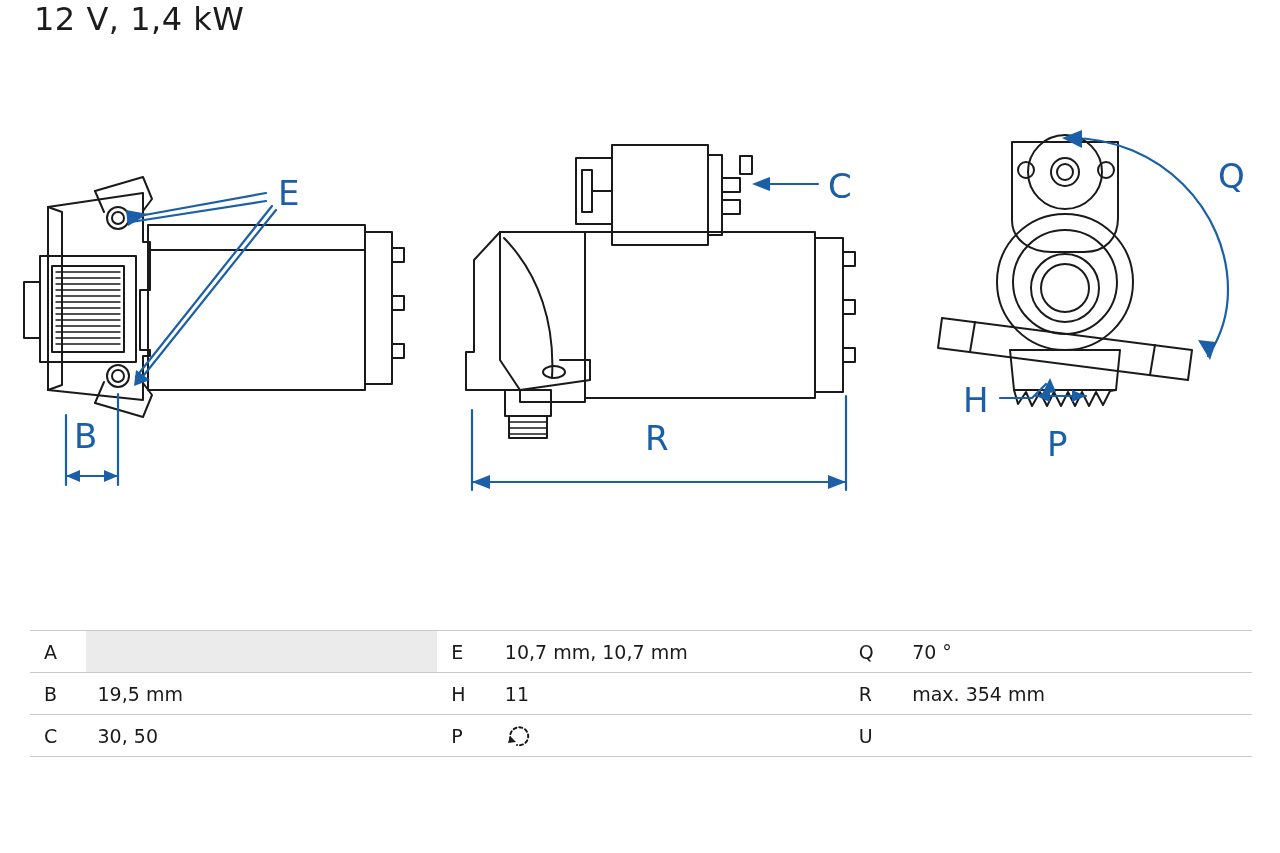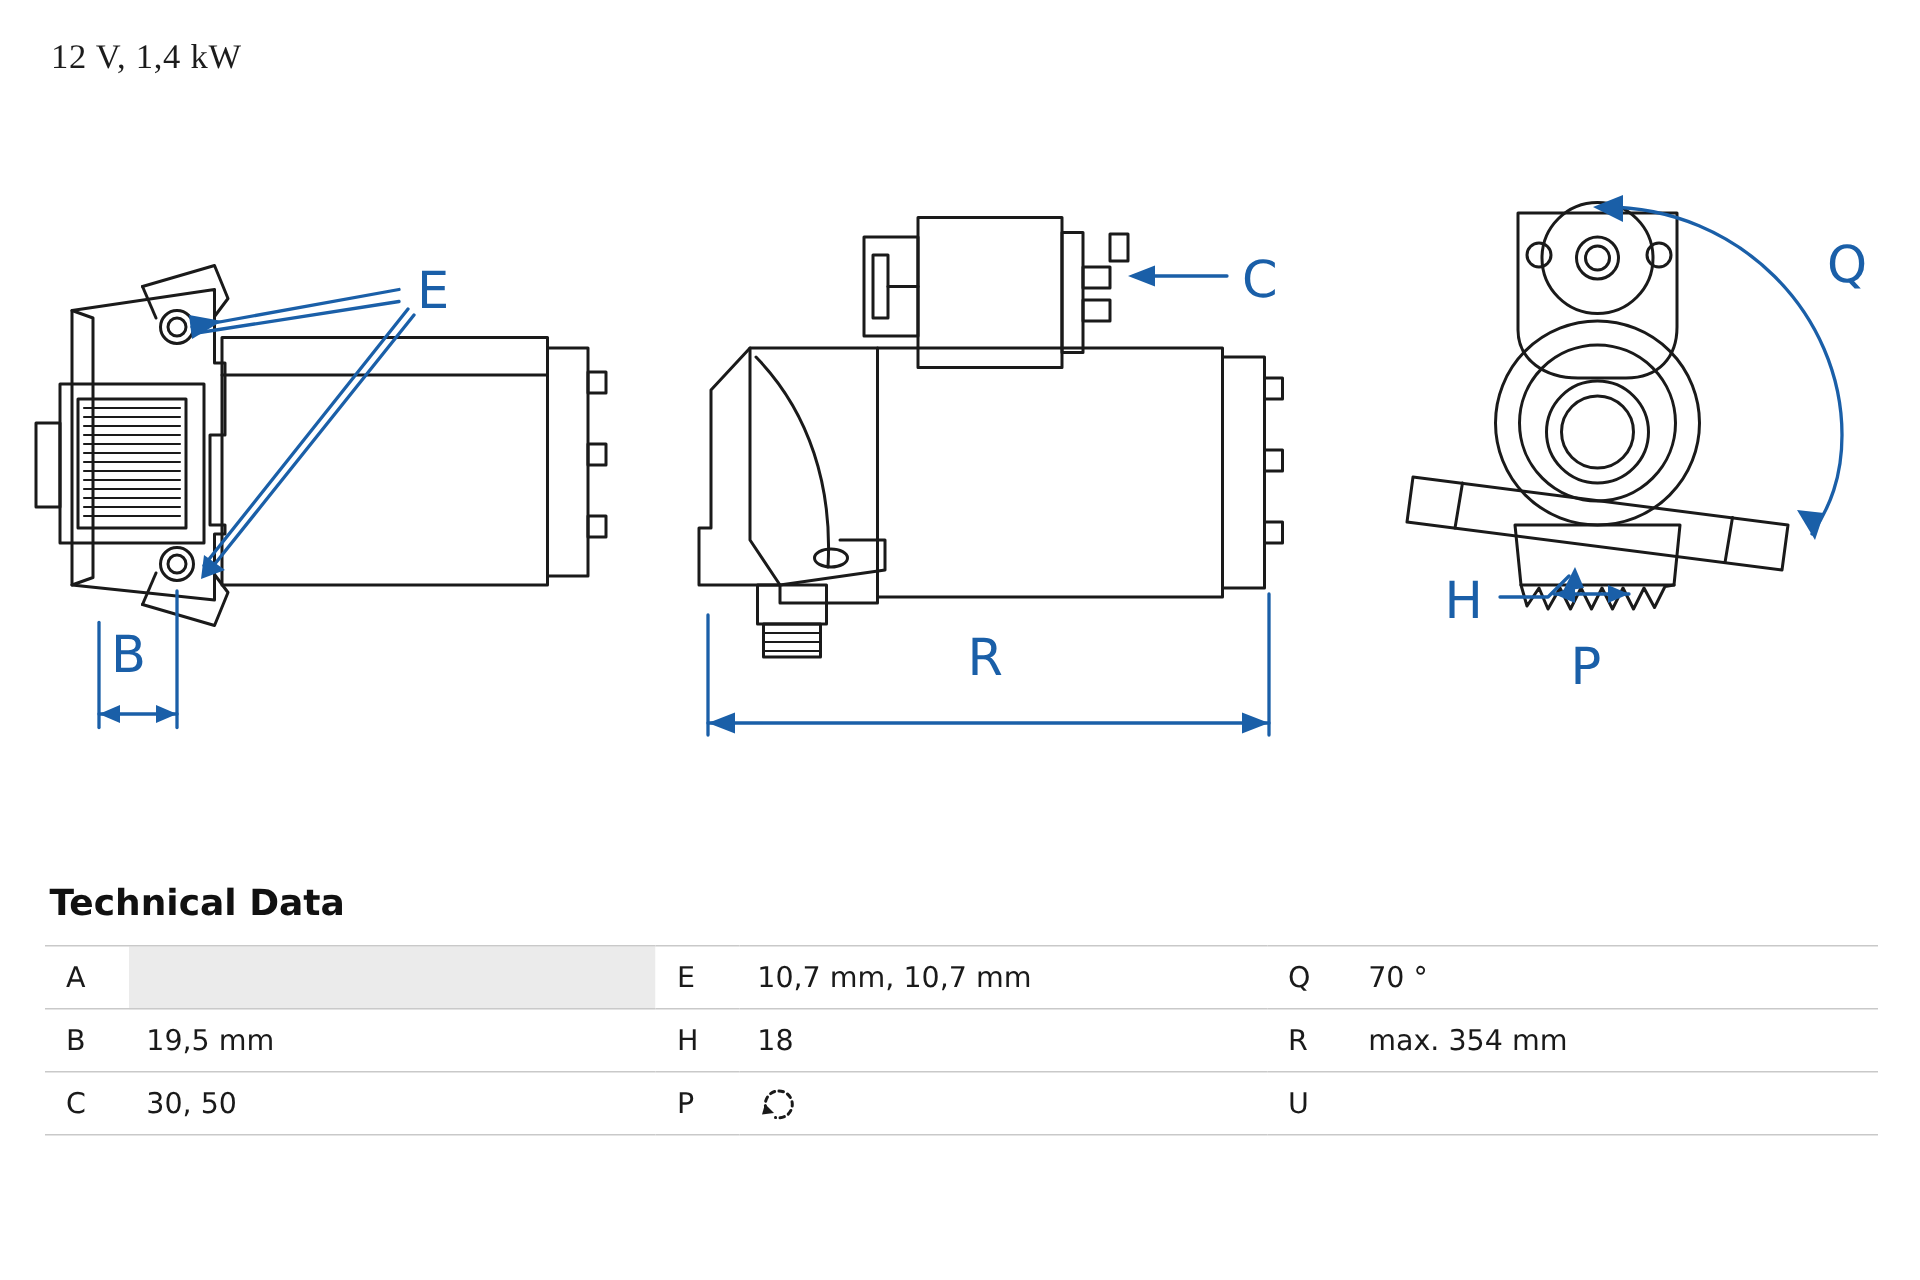--- a/index.html
+++ b/index.html
@@ -16,25 +16,24 @@
     overflow: hidden;
   }
   #page {
     position: relative;
     width: 1280px;
     height: 853px;
   }
   #title {
     position: absolute;
     left: 34px;
-    top: 25px;
-    font-size: 23px;
+    top: 0;
+    font-size: 32px;
     letter-spacing: 0.5px;
     color: #1c1c1c;
-    font-family: Liberation Serif, serif;
   }
   #drawing {
     position: absolute;
     left: 0;
     top: 60px;
     width: 1280px;
     height: 480px;
   }
   #tech-title {
     position: absolute;
@@ -245,37 +244,36 @@
       <text x="278" y="145">E</text>
       <text x="74" y="388">B</text>
       <text x="828" y="138">C</text>
       <text x="645" y="390">R</text>
       <text x="1218" y="128">Q</text>
       <text x="963" y="352">H</text>
       <text x="1047" y="396">P</text>
     </g>
   </svg>
 
-  <div id="tech-title">Technical Data</div>
 
   <table id="tech-table">
     <tbody>
       <tr>
         <td class="key">A</td>
         <td class="val shaded"></td>
         <td class="key">E</td>
         <td class="val">10,7 mm, 10,7 mm</td>
         <td class="key">Q</td>
         <td class="val">70 °</td>
       </tr>
       <tr>
         <td class="key">B</td>
         <td class="val">19,5 mm</td>
         <td class="key">H</td>
-        <td class="val">18</td>
+        <td class="val">11</td>
         <td class="key">R</td>
         <td class="val">max. 354 mm</td>
       </tr>
       <tr>
         <td class="key">C</td>
         <td class="val">30, 50</td>
         <td class="key">P</td>
         <td class="val">
           <span class="rot-icon">
             <svg viewBox="0 0 28 28" width="28" height="28" fill="none" stroke="#1a1a1a" stroke-width="2" stroke-linecap="round">

